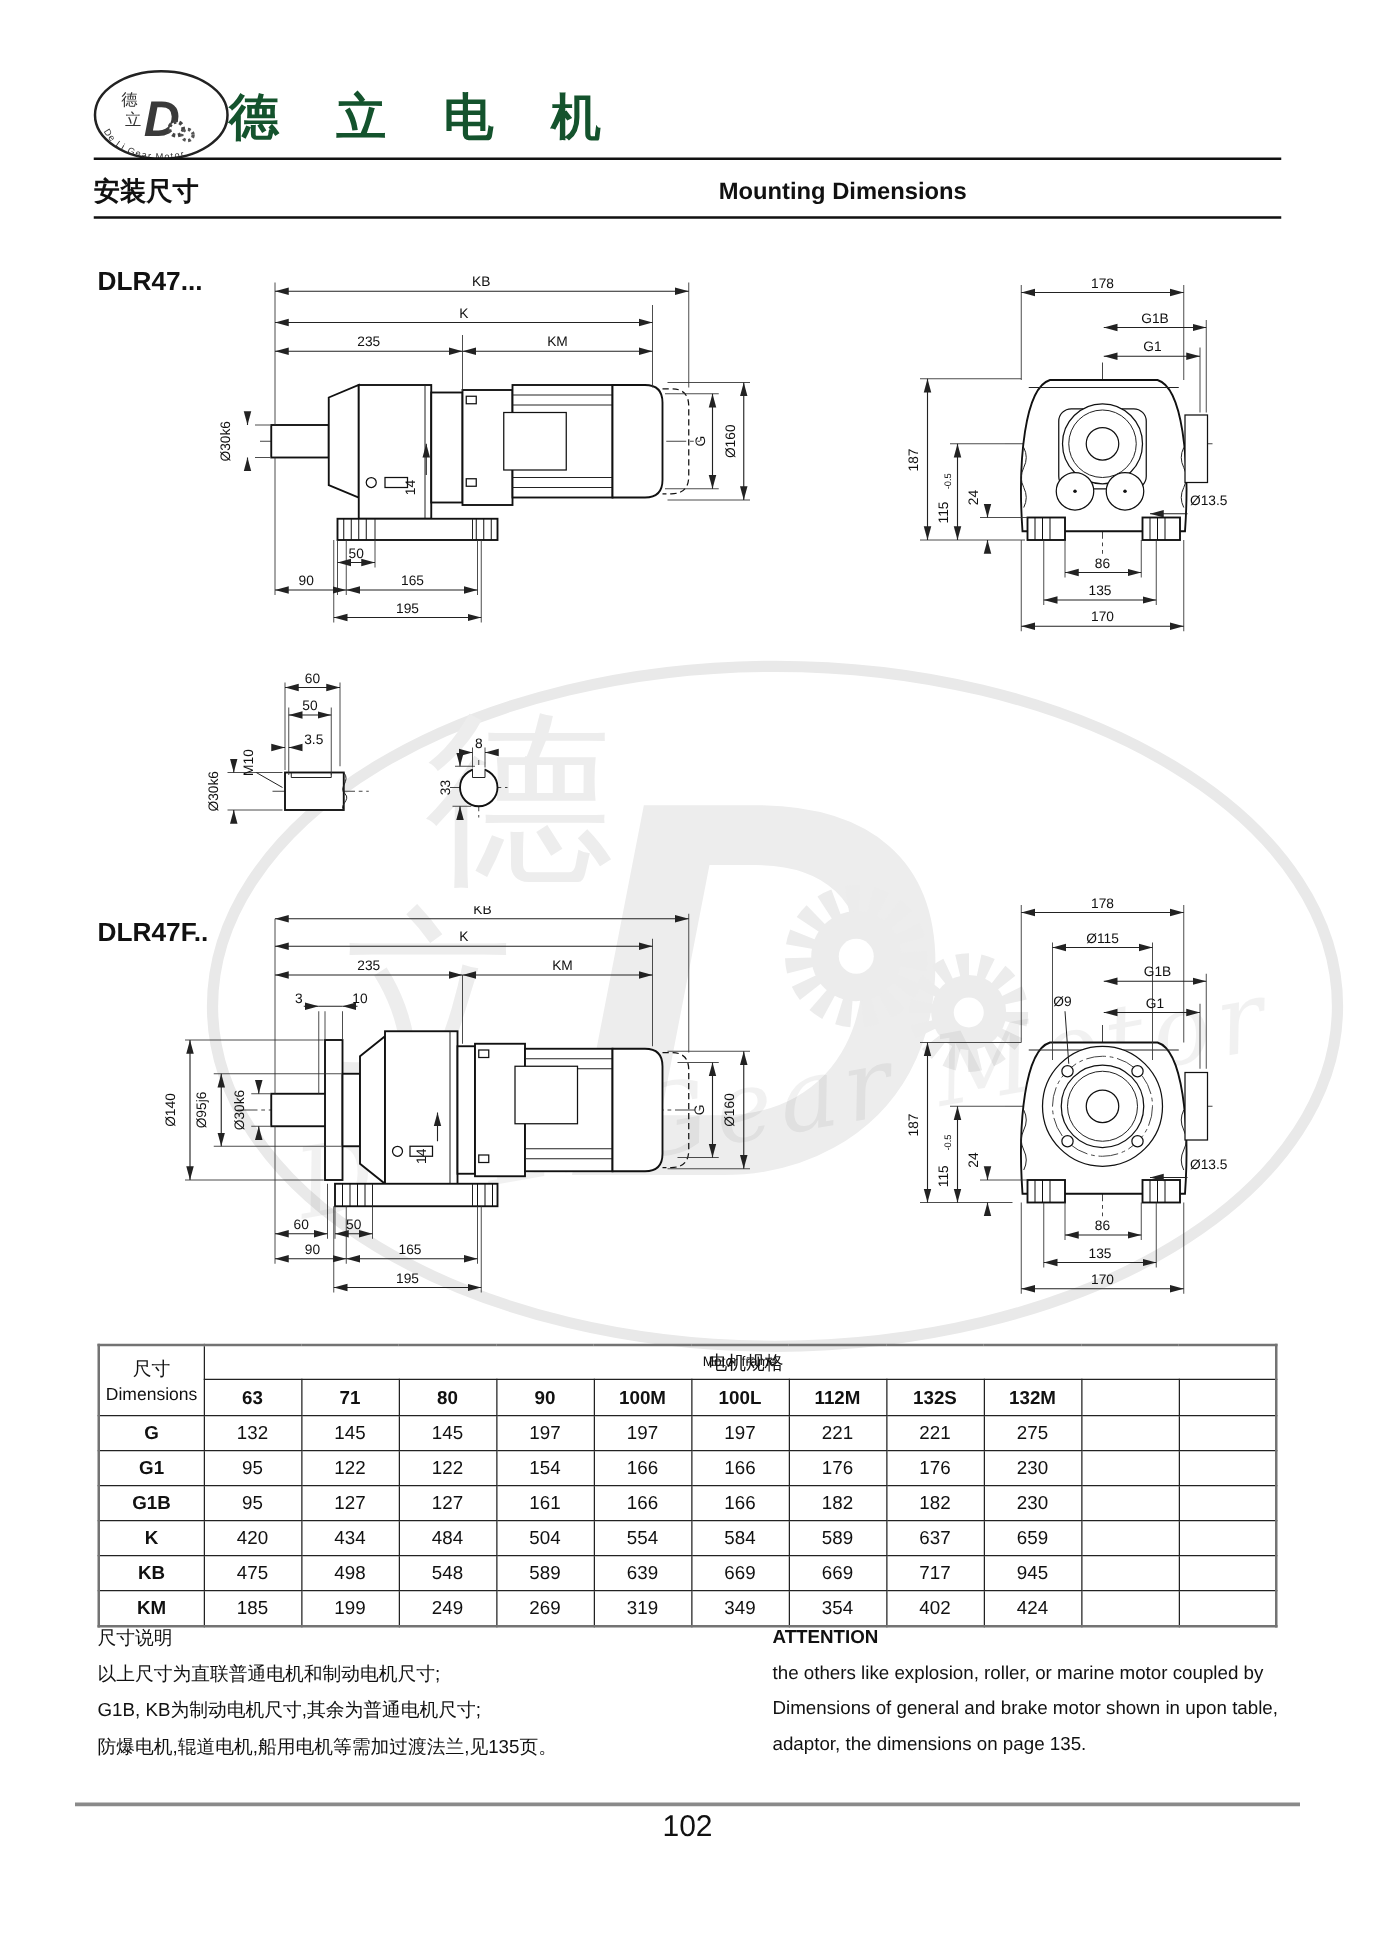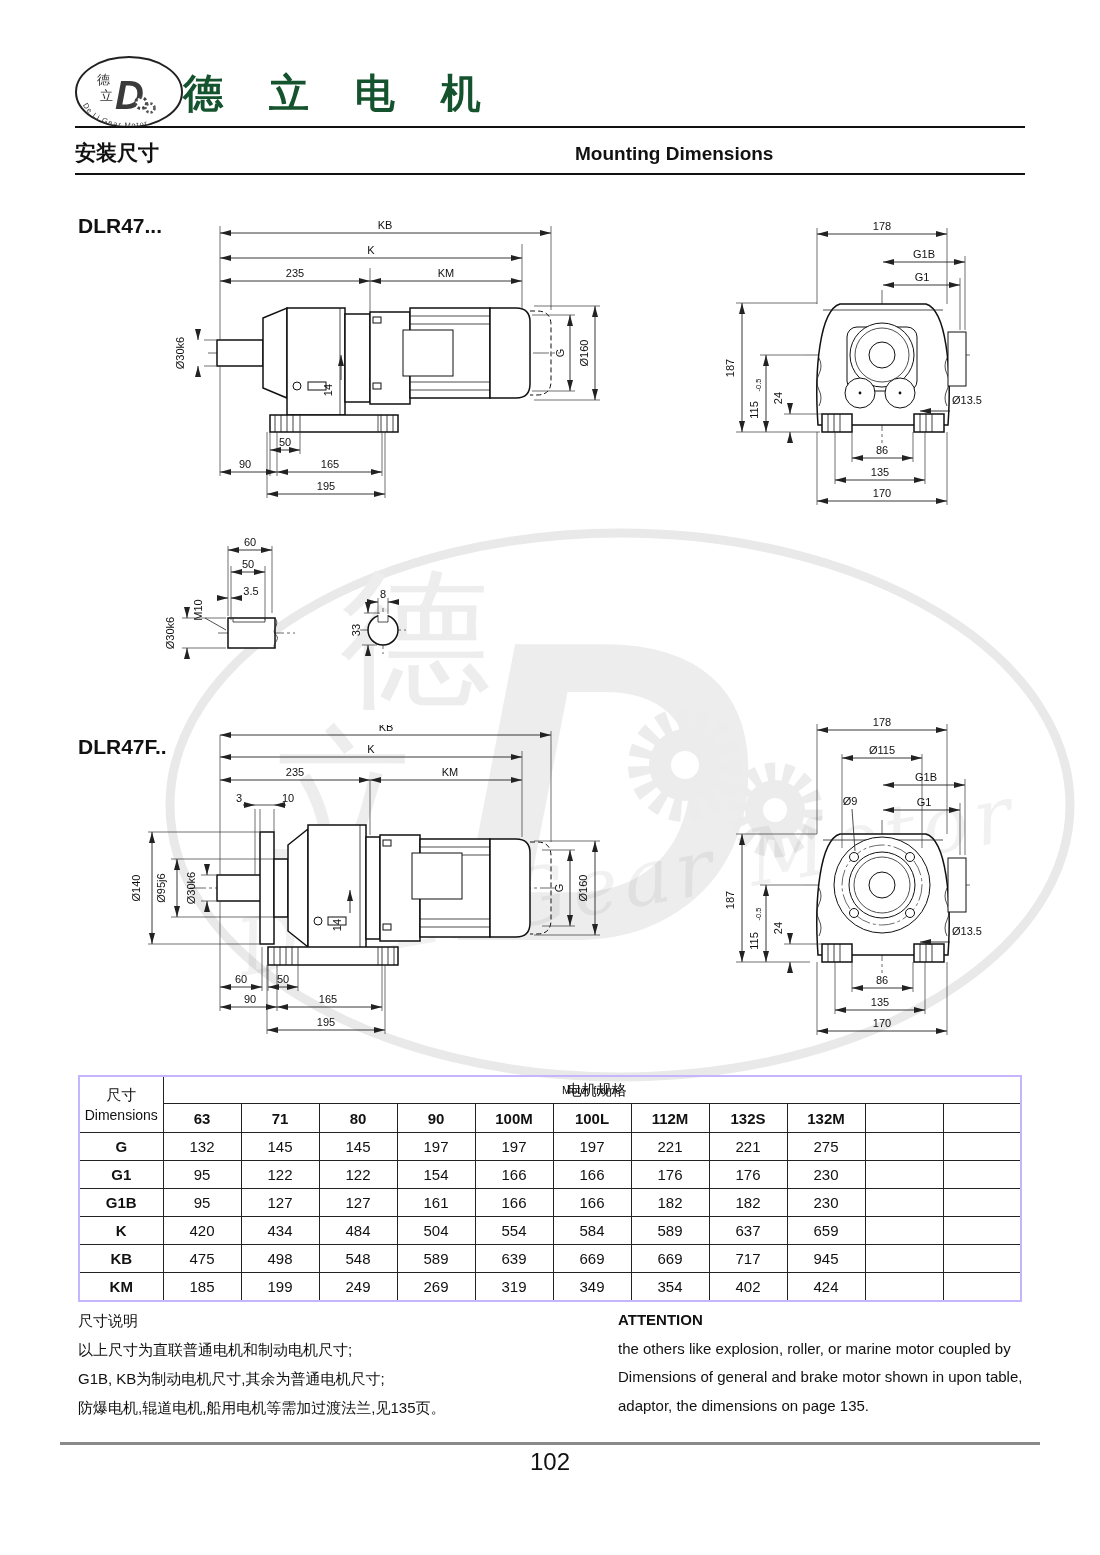--- a/index.html
+++ b/index.html
@@ -30,30 +30,30 @@
   .dim{stroke:#222;stroke-width:0.9;fill:none;marker-start:url(#ah);marker-end:url(#ah);}
   .dime{stroke:#222;stroke-width:0.9;fill:none;marker-end:url(#ah);}
   .hatch{stroke:#111;stroke-width:0.8;}
   text.d{font-size:11px;fill:#111;text-anchor:middle;}
   text.ds{font-size:7.5px;fill:#111;text-anchor:middle;}
   
   .dim-table{position:absolute;left:78px;top:1075px;width:944px;border-collapse:collapse;
              table-layout:fixed;font-size:15px;z-index:1;}
   .dim-table th,.dim-table td{border:1px solid #222;text-align:center;padding:0;height:27px;
              font-weight:normal;overflow:hidden;}
-  .dim-table{border:2px solid #c4b5fd;}
+  .dim-table{border:2px solid #737373;}
   .dim-table .corner{font-size:14px;}
   .dim-table .corner .zh{font-size:15px;display:block;margin-bottom:2px;}
   .dim-table .group{text-align:center;position:relative;height:26px;}
   .dim-table .group .gzh{padding-left:10px;font-size:15px;}
   .dim-table .group .gen{position:absolute;left:50%;top:50%;transform:translate(-50%,-50%);font-size:11px;}
   .dim-table thead tr.frames th{font-weight:bold;height:28px;}
   .dim-table tbody th{font-weight:bold;}
   
-  .notes{position:absolute;top:1296px;font-size:15px;line-height:29px;z-index:1;margin-top:10px;}
+  .notes{position:absolute;top:1296px;font-size:15px;line-height:29px;z-index:1;}
   .notes .nt{font-weight:normal;}
   .notes.en .nt{font-weight:bold;}
   .notes.en{line-height:28.5px;}
   .foot-rule{position:absolute;left:60px;top:1442px;width:980px;height:3px;background:#8a8a8a;}
   .page-num{position:absolute;left:0;top:1448px;width:1100px;text-align:center;font-size:24px;}
 </style>
 </head>
 <body>
 
 <div class="page">

